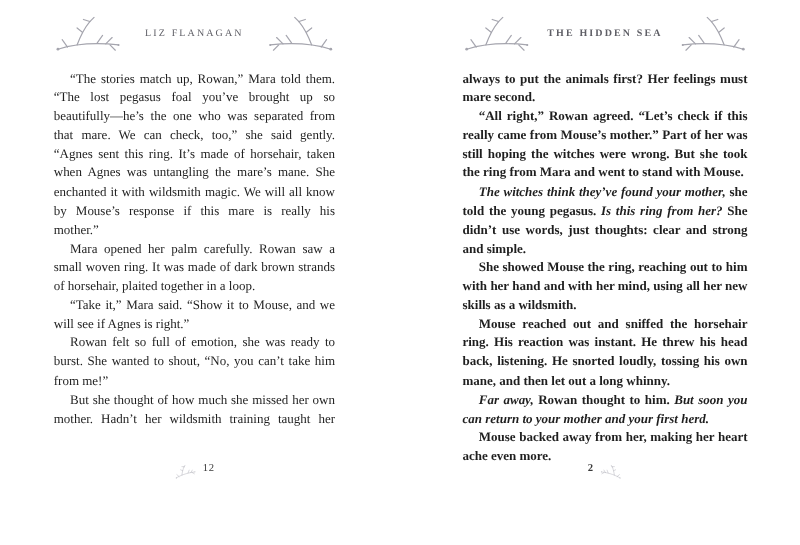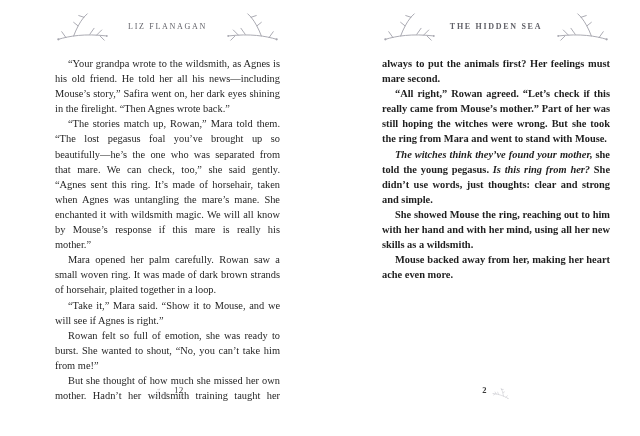--- a/index.html
+++ b/index.html
@@ -9,21 +9,21 @@
     --ornament:#a5a5ae;
     --page_number:#3a3a3a;
   }
   html,body{margin:0;padding:0;}
   body{
     width:640px;height:436px;overflow:hidden;
     background:var(--page_background);
     font-family:"Liberation Serif","DejaVu Serif",serif;
   }
   .spread{display:flex;width:640px;height:436px;}
-  .page{position:relative;width:320px;height:436px;margin-left:12px;}
+  .page{position:relative;width:320px;height:436px;}
   .content{position:absolute;top:0;height:436px;}
   .page-left .content{left:43px;width:225px;}
   .page-right .content{left:50px;width:228px;font-weight:bold;}
 
   .running-header{
     position:absolute;top:13px;left:0;right:0;
     display:flex;justify-content:space-between;align-items:flex-start;
   }
   .head-title{
     margin-top:9px;
@@ -39,21 +39,21 @@
     font-size:10.4px;line-height:15.1px;
     text-align:justify;
     color:var(--body_text);
   }
   .body-text p{margin:0;text-indent:13px;}
   .body-text p.no-indent{text-indent:0;}
   .body-text p.continues{text-align-last:justify;}
   .ital{font-style:italic;}
 
   .page-footer{
-    position:absolute;top:384px;left:0;right:0;
+    position:absolute;top:368px;left:0;right:0;
     display:flex;justify-content:center;align-items:flex-start;gap:5px;
   }
   .page-number{
     font-size:8.5px;color:var(--page_number);letter-spacing:.5px;line-height:12px;
   }
   .footer-sprig{width:18px;height:11px;color:var(--ornament);flex:0 0 auto;}
   .footer-sprig.tilt-left{transform:translateY(4px) rotate(-14deg);}
   .footer-sprig.tilt-right{transform:translateY(4px) scaleX(-1) rotate(-14deg);}
 </style>
 </head>
@@ -84,21 +84,20 @@
       <header class="running-header">
         <svg class="ornament">
             <use href="#sprig"></use>
           </svg>
         <div class="head-title">LIZ FLANAGAN</div>
         <svg class="ornament mirrored">
             <use href="#sprig"></use>
           </svg>
       </header>
       <div class="body-text">
-          <p class=""><span>“Your grandpa wrote to the wildsmith, as Agnes is his old friend. He told her all his news—including Mouse’s story,” Safira went on, her dark eyes shining in the firelight. “Then Agnes wrote back.”</span></p>
           <p class=""><span>“The stories match up, Rowan,” Mara told them. “The lost pegasus foal you’ve brought up so beautifully—he’s the one who was separated from that mare. We can check, too,” she said gently. “Agnes sent this ring. It’s made of horsehair, taken when Agnes was untangling the mare’s mane. She enchanted it with wildsmith magic. We will all know by Mouse’s response if this mare is really his mother.”</span></p>
           <p class=""><span>Mara opened her palm carefully. Rowan saw a small woven ring. It was made of dark brown strands of horsehair, plaited together in a loop.</span></p>
           <p class=""><span>“Take it,” Mara said. “Show it to Mouse, and we will see if Agnes is right.”</span></p>
           <p class=""><span>Rowan felt so full of emotion, she was ready to burst. She wanted to shout, “No, you can’t take him from me!”</span></p>
           <p class=" continues"><span>But she thought of how much she missed her own mother. Hadn’t her wildsmith training taught her</span></p>
         </div>
       <footer class="page-footer">
         <svg class="footer-sprig tilt-left">
             <use href="#sprig"></use>
           </svg>
@@ -116,20 +115,22 @@
         <div class="head-title">THE HIDDEN SEA</div>
         <svg class="ornament mirrored">
             <use href="#sprig"></use>
           </svg>
       </header>
       <div class="body-text">
           <p class="no-indent"><span>always to put the animals first? Her feelings must mare second.</span></p>
           <p class=""><span>“All right,” Rowan agreed. “Let’s check if this really came from Mouse’s mother.” Part of her was still hoping the witches were wrong. But she took the ring from Mara and went to stand with Mouse.</span></p>
           <p class=""><span class="ital">The witches think they’ve found your mother,</span><span> she told the young pegasus. </span><span class="ital">Is this ring from her?</span><span> She didn’t use words, just thoughts: clear and strong and simple.</span></p>
           <p class=""><span>She showed Mouse the ring, reaching out to him with her hand and with her mind, using all her new skills as a wildsmith.</span></p>
+          <p class=""><span>Mouse reached out and sniffed the horsehair ring. His reaction was instant. He threw his head back, listening. He snorted loudly, tossing his own mane, and then let out a long whinny.</span></p>
+          <p class=""><span class="ital">Far away,</span><span> Rowan thought to him. </span><span class="ital">But soon you can return to your mother and your first herd.</span></p>
           <p class=""><span>Mouse backed away from her, making her heart ache even more.</span></p>
         </div>
       <footer class="page-footer">
         <span class="page-number">2</span>
         <svg class="footer-sprig tilt-right">
             <use href="#sprig"></use>
           </svg>
       </footer>
     </div>
   </section>

